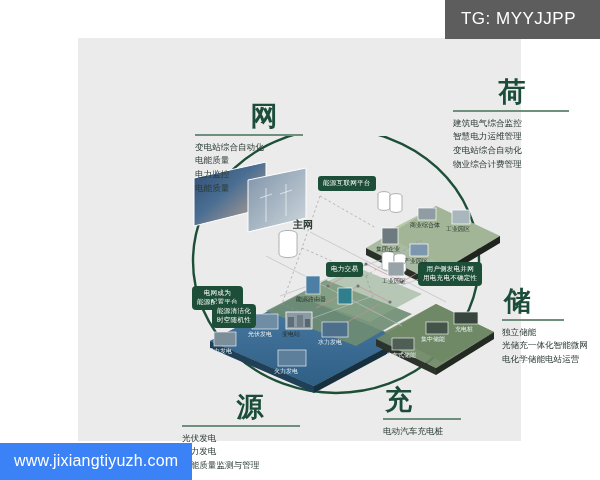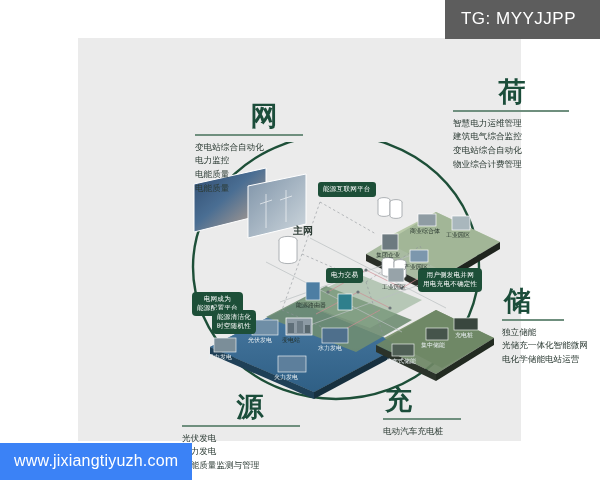--- a/index.html
+++ b/index.html
@@ -48,21 +48,21 @@
 
   #blk-charge{left:305px;top:348px;width:140px;}
   #blk-charge .big{text-align:left;margin-left:2px;}
   #blk-charge .rule{width:78px;}
 
   #blk-yuan{left:104px;top:355px;width:130px;}
   #blk-yuan .big{text-align:center;margin-left:6px;}
   #blk-yuan .rule{width:118px;}
 
   
-  .art{position:absolute;left:92px;top:104px;width:330px;height:270px;}
+  .art{position:absolute;left:92px;top:98px;width:330px;height:270px;}
   .art svg{display:block;}
 
   
   .pill{
     position:absolute;background:#1d4f38;color:#ffffff;border-radius:3px;
     font-size:6.6px;line-height:1.35;text-align:center;padding:3px 5px;
     white-space:nowrap;letter-spacing:.2px;
   }
   .pill.two{border-radius:4px;}
   .iso-label{
@@ -261,30 +261,30 @@
 
       <div class="iso-label light" style="left:216px;top:215px;">分布式储能</div>
       <div class="iso-label light" style="left:251px;top:199px;">集中储能</div>
       <div class="iso-label light" style="left:285px;top:189px;">充电桩</div>
     </div>
 
     <div class="block" id="blk-wang">
       <div class="big">网</div>
       <div class="rule"></div>
       <div class="li">变电站综合自动化</div>
+      <div class="li">电能质量</div>
       <div class="li">电力监控</div>
       <div class="li">电能质量</div>
-      <div class="li">电能质量</div>
     </div>
 
     <div class="block" id="blk-he">
       <div class="big">荷</div>
       <div class="rule"></div>
+      <div class="li">建筑电气综合监控</div>
       <div class="li">智慧电力运维管理</div>
-      <div class="li">建筑电气综合监控</div>
       <div class="li">变电站综合自动化</div>
       <div class="li">物业综合计费管理</div>
     </div>
 
     <div class="block" id="blk-chu">
       <div class="big">储</div>
       <div class="rule"></div>
       <div class="li">独立储能</div>
       <div class="li">光储充一体化智能微网</div>
       <div class="li">电化学储能电站运营</div>

